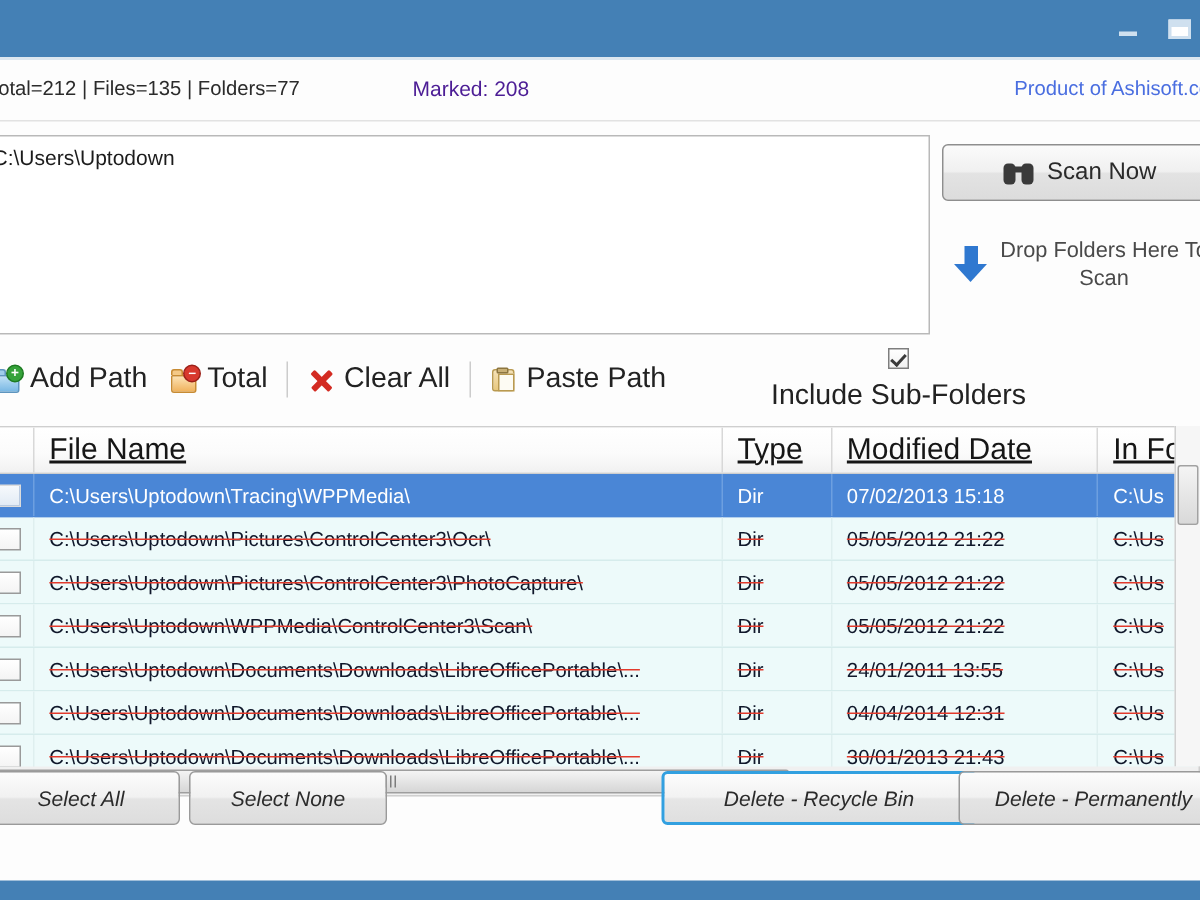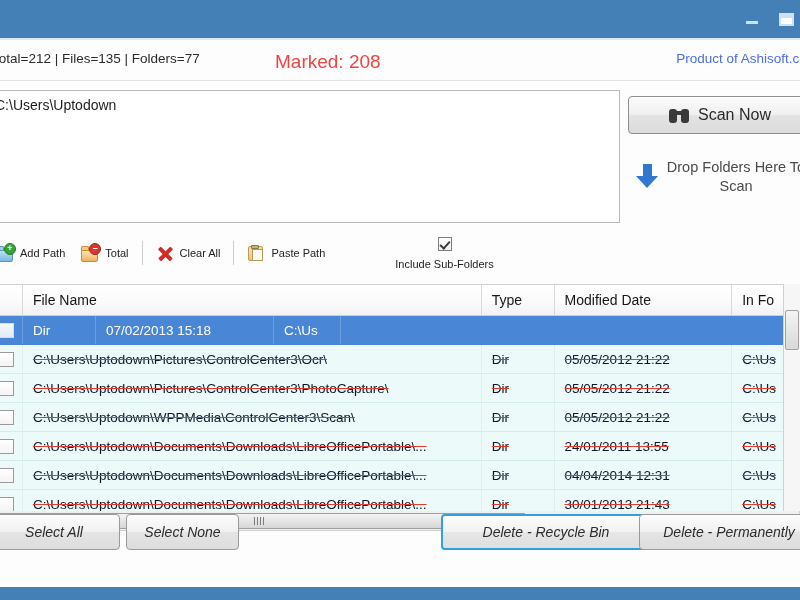--- a/index.html
+++ b/index.html
@@ -63,21 +63,21 @@
     width: 800px; height: 40px;
     background: #fdfdfd;
   }
   .info-counts {
     position: absolute; left: -8px; top: 11px;
     font-size: 13.5px; color: #2b2b2b;
     white-space: nowrap;
   }
   .info-marked {
     position: absolute; left: 275px; top: 11px;
-    font-size: 19px; color: #ef4444;
+    font-size: 14px; color: #4c1d95;
     white-space: nowrap;
   }
   .info-link {
     position: absolute; right: -18px; top: 11px;
     font-size: 13.5px; color: #4a6ee0;
     white-space: nowrap;
     cursor: pointer;
   }
   .infobar-sep {
     position: absolute; left: 0; top: 80px;
@@ -155,21 +155,21 @@
     position: absolute; left: -12px; top: 235px;
     width: 812px; height: 36px;
     display: flex; align-items: center;
   }
   .tool-item {
     display: flex; align-items: center; gap: 6px;
     padding: 2px 8px;
     cursor: default;
     white-space: nowrap;
   }
-  .tool-label { font-size: 11px; color: #222; }
+  .tool-label { font-size: 19px; color: #222; }
   .tool-sep {
     width: 1px; height: 24px; background: #cccccc;
     margin: 0 5px;
   }
   .ico { width: 18px; height: 17px; position: relative; flex: none; }
   
   .ico-folder-base {
     position: absolute; left: 0; bottom: 0;
     width: 17px; height: 12px;
     background: linear-gradient(to bottom,#bfe0f5,#79b8e4);
@@ -258,26 +258,27 @@
   }
   .grid-head {
     display: flex;
     height: 31px;
     background: linear-gradient(to bottom,#ffffff 0%,#fbfbfb 58%,#f1f1f1 100%);
     border-bottom: 1px solid #cfcfcf;
     box-sizing: border-box;
   }
   .hcell {
     display: flex; align-items: center;
-    font-size: 14px; color: #161616;
+    font-size: 20px; color: #161616;
     padding-left: 10px;
     border-right: 1px solid #d8d8d8;
     box-sizing: border-box;
     overflow: hidden; white-space: nowrap;
     cursor: default;
+    text-decoration: underline;
   }
   .c-chk   { width: 36px; padding-left: 0; }
   .c-name  { width: 460px; }
   .c-type  { width: 73px; }
   .c-date  { width: 178px; }
   .c-infol { width: 67px; border-right: none; }
 
   .rows { position: relative; }
   .row {
     display: flex; height: 29px;
@@ -370,21 +371,21 @@
     border: 1px solid #9a9a9a;
     border-radius: 4px;
     background: linear-gradient(to bottom,#fcfcfc 0%,#f1f1f1 48%,#e4e4e4 52%,#dddddd 100%);
     display: flex; align-items: center; justify-content: center;
     font-size: 14px; color: #2b2b2b;
     white-space: nowrap;
     box-sizing: border-box;
     cursor: default;
   }
   .btn-select-all  { left: -12px; width: 132px; }
-  .btn-select-none { left: 126px; width: 113px; }
+  .btn-select-none { left: 126px; width: 132px; }
   .btn-recycle {
     left: 441px; width: 210px;
     border: 2px solid #32a0e0;
     background: linear-gradient(to bottom,#fcfcfc 0%,#f2f2f2 48%,#e6e6e6 52%,#dfdfdf 100%);
   }
   .btn-perm { left: 639px; width: 180px; }
 
   .statusbar {
     position: absolute; left: 0; bottom: 0;
     width: 800px; height: 13px;
@@ -484,20 +485,21 @@
       <div class="hcell c-type">Type</div>
       <div class="hcell c-date">Modified Date</div>
       <div class="hcell c-infol">In Fo</div>
     </div>
     <div class="rows">
 
       <div class="row selected">
         <div class="cell c-chk">
             <span class="rowchk"></span>
           </div>
+        <div class="cell c-name">C:\Users\Uptodown\Tracing\WPPMedia\</div>
         <div class="cell c-type">Dir</div>
         <div class="cell c-date">07/02/2013 15:18</div>
         <div class="cell c-infol">C:\Us</div>
       </div>
 
       <div class="row">
         <div class="cell c-chk">
             <span class="rowchk"></span>
           </div>
         <div class="cell c-name">C:\Users\Uptodown\Pictures\ControlCenter3\Ocr\</div>

